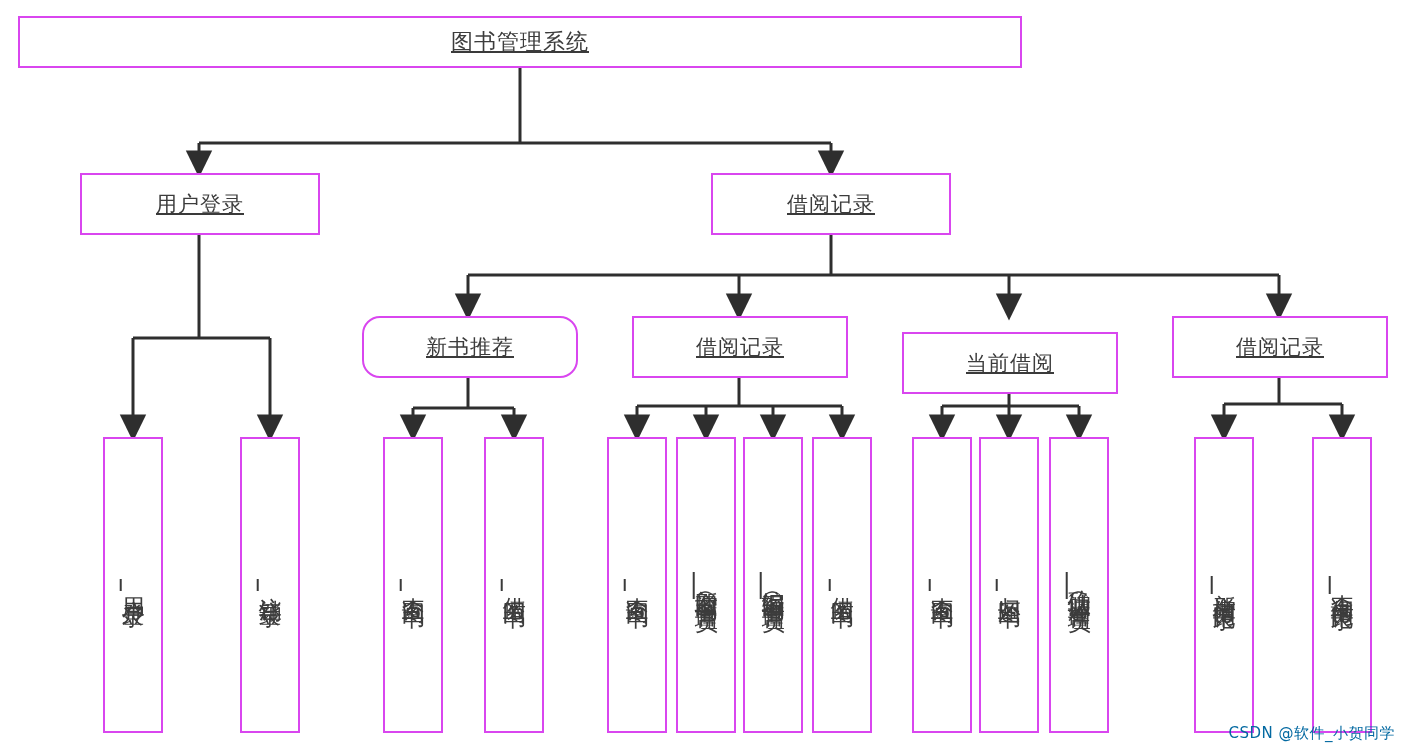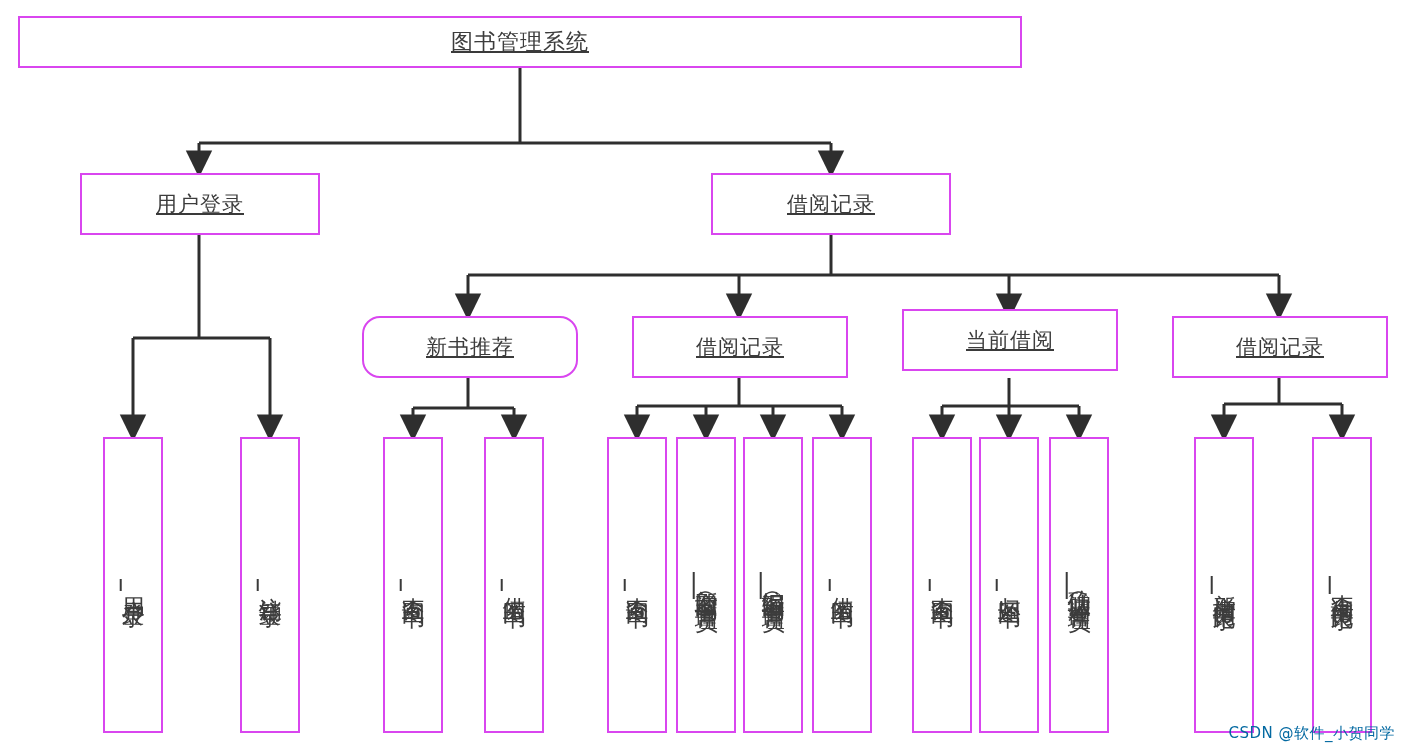--- a/index.html
+++ b/index.html
@@ -128,21 +128,21 @@
   <div class="node" style="left:711px;top:173px;width:240px;height:62px;">
     <span class="label">借阅记录</span>
   </div>
 
   <div class="node" style="left:362px;top:316px;width:216px;height:62px;border-radius:18px;">
     <span class="label">新书推荐</span>
   </div>
   <div class="node" style="left:632px;top:316px;width:216px;height:62px;">
     <span class="label">借阅记录</span>
   </div>
-  <div class="node" style="left:902px;top:309px;width:216px;height:62px;">
+  <div class="node" style="left:902px;top:332px;width:216px;height:62px;">
     <span class="label">当前借阅</span>
   </div>
   <div class="node" style="left:1172px;top:316px;width:216px;height:62px;">
     <span class="label">借阅记录</span>
   </div>
 
   <div class="node leaf" style="left:103px;top:437px;width:60px;height:296px;">
     <span class="label">用户登录</span>
   </div>
   <div class="node leaf" style="left:240px;top:437px;width:60px;height:296px;">

